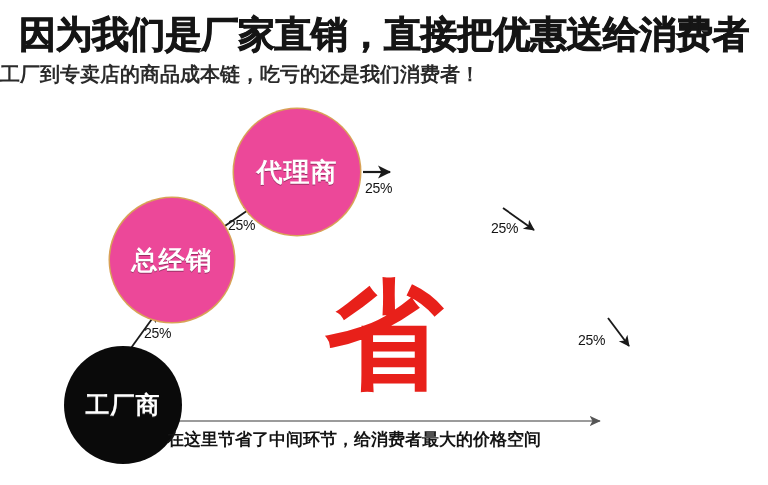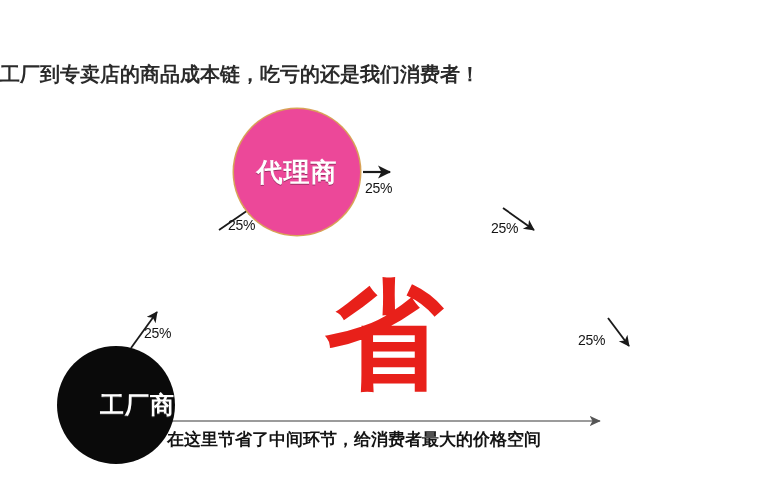--- a/index.html
+++ b/index.html
@@ -129,20 +129,21 @@
     font-weight: 700;
     color: #141414;
     white-space: nowrap;
   }
 </style>
 </head>
 <body>
 
 <div id="page">
 
+  <div class="title">因为我们是厂家直销，直接把优惠送给消费者</div>
   <div class="subtitle">工厂到专卖店的商品成本链，吃亏的还是我们消费者！</div>
 
   <div class="diagram">
 
     <svg class="svg-layer" viewBox="0 0 768 485">
       <defs>
         <marker id="ah" markerWidth="7" markerHeight="7" refX="5.5" refY="3" orient="auto" markerUnits="strokeWidth">
           <path d="M0,0 L6,3 L0,6 L1.6,3 z" fill="#1a1a1a"></path>
         </marker>
         <marker id="ah2" markerWidth="8" markerHeight="8" refX="6.5" refY="3.2" orient="auto" markerUnits="strokeWidth">
@@ -156,24 +157,27 @@
 
       <line x1="363" y1="172" x2="390" y2="172" stroke="#1a1a1a" stroke-width="2.2" marker-end="url(#ah)"></line>
 
       <line x1="503" y1="208" x2="534" y2="230" stroke="#1a1a1a" stroke-width="1.8" marker-end="url(#ah)"></line>
 
       <line x1="608" y1="318" x2="629" y2="346" stroke="#1a1a1a" stroke-width="1.8" marker-end="url(#ah)"></line>
 
       <line x1="150" y1="421" x2="600" y2="421" stroke="#7a7a7a" stroke-width="1.6" marker-end="url(#ah2)"></line>
     </svg>
 
-    <div class="node black" style="left:57px; top:346px; width:118px; height:118px;justify-content:flex-end;">
+    <div class="node black" style="left:64px; top:346px; width:118px; height:118px;">
       <span class="node-label">工厂商</span>
     </div>
 
+    <div class="node blue" style="left:110px; top:198px; width:124px; height:124px;">
+      <span class="node-label">总经销</span>
+    </div>
 
     <div class="node blue" style="left:234px; top:109px; width:126px; height:126px;">
       <span class="node-label">代理商</span>
     </div>
 
 
 
 
     <div class="pct" style="left:144px; top:325px;">25%</div>
     <div class="pct" style="left:228px; top:217px;">25%</div>

